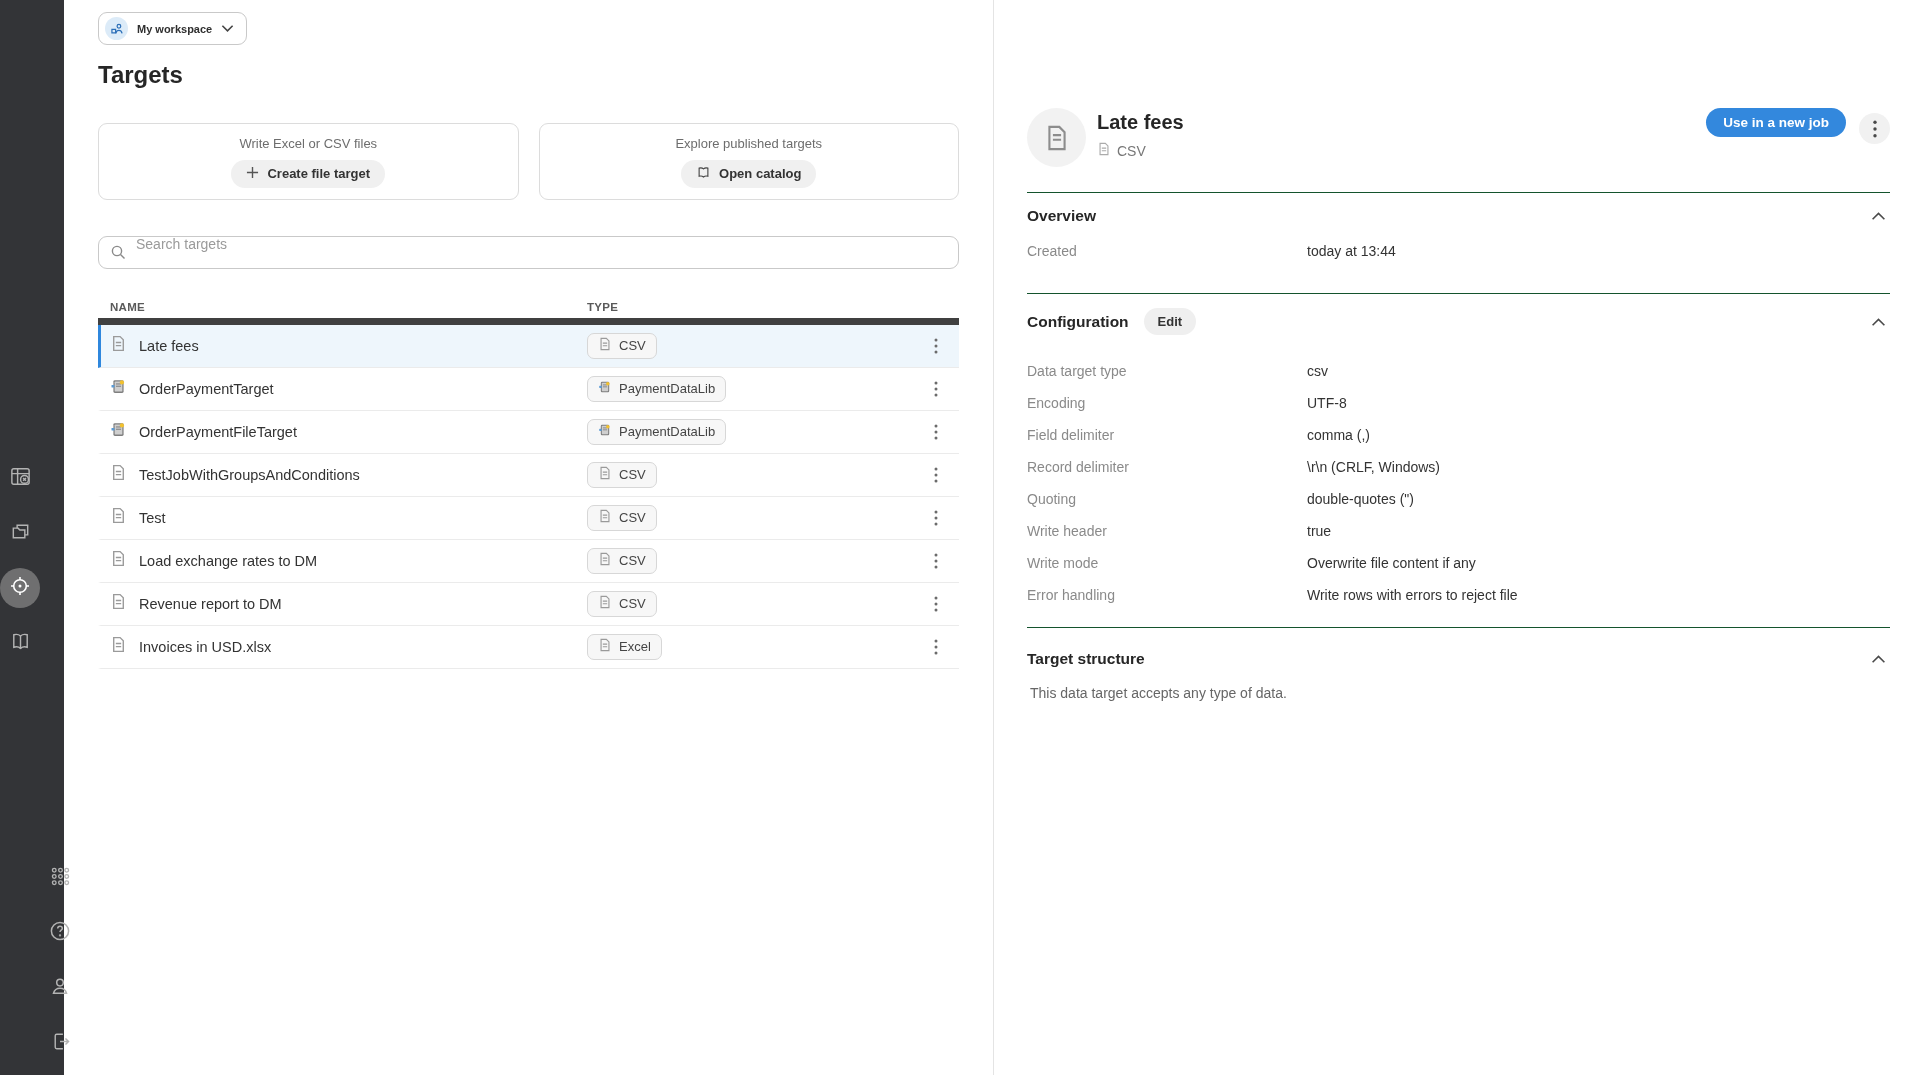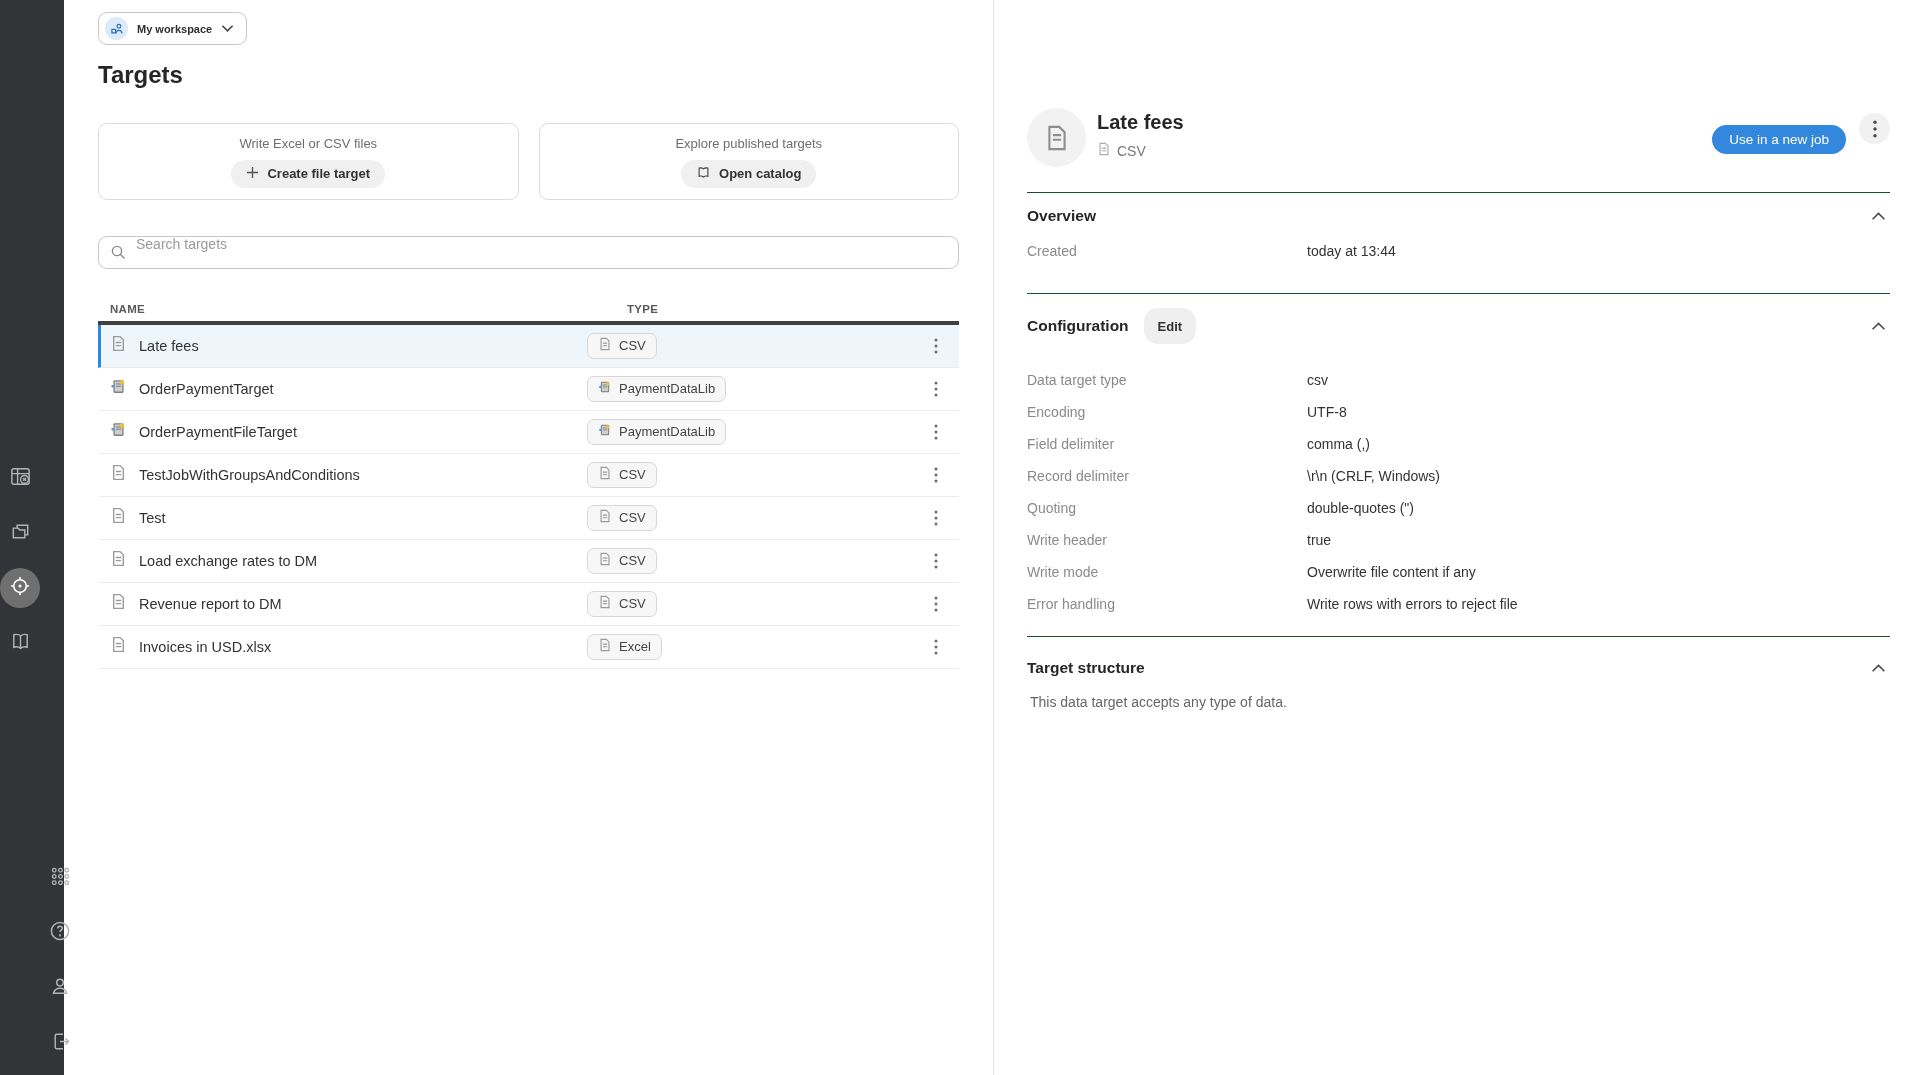--- a/index.html
+++ b/index.html
@@ -33,52 +33,52 @@
   .card { width:421px; height:77px; border:1px solid #dcdcdc; border-radius:9px; display:flex; flex-direction:column; align-items:center; justify-content:center; gap:9px; }
   .card-caption { font-size:13px; color:#6d6d6d; }
   .card-btn { display:inline-flex; align-items:center; gap:8px; height:28px; padding:0 15px; border:none; border-radius:14px;
               background:#f0f0f0; font-size:13px; font-weight:bold; color:#333; cursor:pointer; font-family:inherit; }
   .search-wrap { position:relative; margin-top:35px; }
   .search-wrap svg { position:absolute; left:12px; top:9px; }
   .search { width:100%; height:33px; border:1px solid #c9c9c9; border-radius:9px; padding:0 12px 16px 37px; font-size:14px; font-family:inherit; color:#000000; outline:none; }
   .search::placeholder { color:#9a9a9a; }
 
   .table { margin-top:28px; }
-  .thead { display:flex; align-items:center; height:28px; padding-left:12px; border-bottom:4px solid #404040;gap:40px; }
+  .thead { display:flex; align-items:center; height:28px; padding-left:12px; border-bottom:7px solid #404040; }
   .th { font-size:11.5px; font-weight:bold; color:#5a5a5a; letter-spacing:.3px; }
   .th-name { flex:0 0 477px; }
   .trow { display:flex; align-items:center; height:43px; border-left:3px solid transparent; padding-left:9px;
           border-bottom:1px solid #ebebeb; cursor:pointer; }
   .trow.selected { background:#eef6fc; border-left-color:#2f87dd; }
   .cell-name { flex:0 0 477px; display:flex; align-items:center; gap:12px; }
   .rname { font-size:14.5px; color:#333; }
   .badge { display:inline-flex; align-items:center; gap:7px; height:26px; padding:0 10px; background:#f7f7f7;
            border:1px solid #d7d7d7; border-radius:7px; font-size:13px; color:#454545; }
   .kebab { margin-left:auto; margin-right:12px; width:22px; height:26px; display:flex; align-items:center; justify-content:center; cursor:pointer; border-radius:4px; }
 
   
   .detail { flex:1; border-left:1px solid #e4e4e4; padding:0 30px 0 33px; }
   .detail-header { margin-top:108px; display:flex; align-items:flex-start; }
   .avatar { width:59px; height:59px; border-radius:50%; background:#f2f2f2; display:flex; align-items:center; justify-content:center; flex:none; }
   .dtitles { margin-left:11px; }
   .dtitle { font-size:20px; font-weight:bold; color:#262626; margin-top:3px; }
   .dsub { display:flex; align-items:center; gap:6px; margin-top:8px; font-size:14px; color:#777; }
-  .primary-btn { margin-left:auto; margin-top:17px; height:29px; padding:0 17px; border:none; border-radius:15px;
-                 background:#3388dd; color:#fff; font-size:13.5px; font-weight:normal; cursor:pointer; font-family:inherit; }
+  .primary-btn { margin-left:auto; margin-top:0; height:29px; padding:0 17px; border:none; border-radius:15px;
+                 background:#3388dd; color:#fff; font-size:13.5px; font-weight:bold; cursor:pointer; font-family:inherit; }
   .round-kebab { margin-left:13px; margin-top:5px; width:31px; height:31px; border-radius:50%; background:#f1f1f1;
                  display:flex; align-items:center; justify-content:center; cursor:pointer; flex:none; }
   .hdiv { border-bottom:1px solid #14532d; }
   .d1 { margin-top:25px; }
   .section-head { display:flex; align-items:center; }
   .section-title { font-size:15.5px; font-weight:bold; color:#262626; }
   .chev { margin-left:auto; cursor:pointer; display:flex; padding:4px; }
   .sec-overview { padding:14px 0 34px; }
   .sec-config { padding:14px 0 16px; }
   .sec-structure { padding:22px 0; }
-  .edit-btn { margin-left:15px; height:36px; padding:0 14px; border:none; border-radius:14px; background:#efefef;
+  .edit-btn { margin-left:15px; height:27px; padding:0 14px; border:none; border-radius:14px; background:#efefef;
               font-size:13px; font-weight:bold; color:#333; cursor:pointer; font-family:inherit; }
   .field { display:flex; margin-top:18px; font-size:14px; }
   .f-label { width:280px; flex:none; color:#8a8a8a; }
   .f-value { color:#333; }
   .sec-config .field { margin-top:0; height:32px; align-items:center; }
   .sec-config .fields { margin-top:20px; }
   .struct-body { margin-top:17px; font-size:14px; color:#666; padding-left:3px; }
 </style>
 </head>
 <body>

